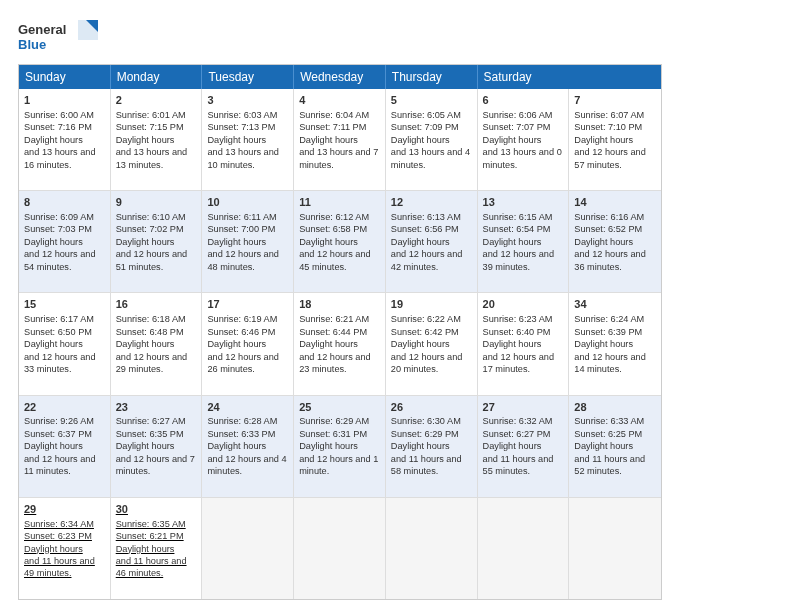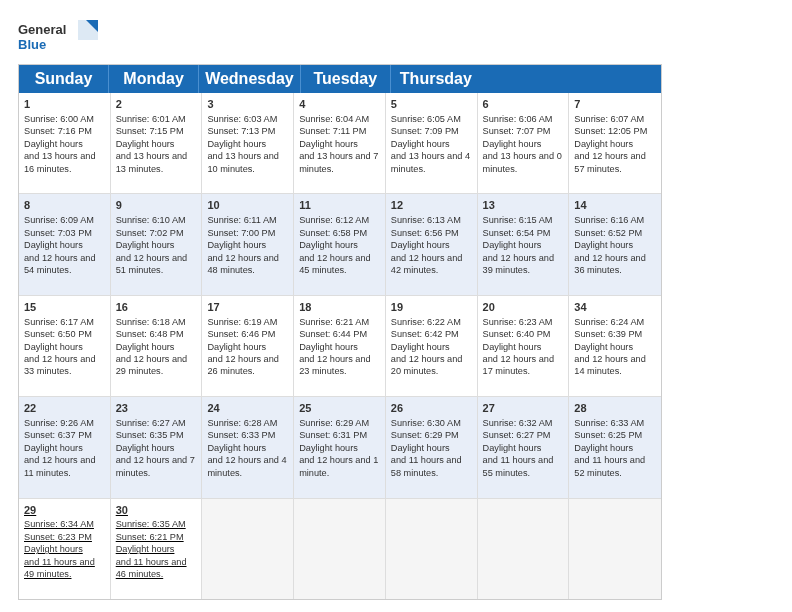--- a/index.html
+++ b/index.html
@@ -46,24 +46,24 @@
       flex-direction: column;
       border: 1px solid #ccc;
     }
     .cal-header {
       display: grid;
       grid-template-columns: repeat(7, 1fr);
       background: #1a6bb5;
     }
     .cal-header-cell {
       color: #fff;
-      font-size: 16px;
-      font-weight: bold;
+      font-size: 12px;
+      font-weight: normal;
       padding: 5px 6px;
-      text-align: center;
+      text-align: left;
       border-right: 1px solid #4a8fd0;
     }
     .cal-header-cell:last-child { border-right: none; }
     .cal-body {
       flex: 1;
       display: flex;
       flex-direction: column;
     }
     .cal-row {
       display: grid;
@@ -118,33 +118,34 @@
     <div class="title-block">
       <div class="month-title"></div>
       <div class="location"></div>
     </div>
   </div>
 
   <div class="calendar">
     <div class="cal-header">
     <div class="cal-header-cell">Sunday</div>
         <div class="cal-header-cell">Monday</div>
+        <div class="cal-header-cell">Tuesday</div>
         <div class="cal-header-cell">Wednesday</div>
-        <div class="cal-header-cell">Tuesday</div>
         <div class="cal-header-cell">Thursday</div>
+        <div class="cal-header-cell">Saturday</div>
       </div>
     <div class="cal-body">
     <div class="cal-row">
           <div class="cal-cell"><span class="day-num">1</span><span>Sunrise: 6:00 AM</span><br><span>Sunset: 7:16 PM</span><br><span>Daylight hours</span><br><span>and 13 hours and 16 minutes.</span></div>
           <div class="cal-cell"><span class="day-num">2</span><span>Sunrise: 6:01 AM</span><br><span>Sunset: 7:15 PM</span><br><span>Daylight hours</span><br><span>and 13 hours and 13 minutes.</span></div>
           <div class="cal-cell"><span class="day-num">3</span><span>Sunrise: 6:03 AM</span><br><span>Sunset: 7:13 PM</span><br><span>Daylight hours</span><br><span>and 13 hours and 10 minutes.</span></div>
           <div class="cal-cell"><span class="day-num">4</span><span>Sunrise: 6:04 AM</span><br><span>Sunset: 7:11 PM</span><br><span>Daylight hours</span><br><span>and 13 hours and 7 minutes.</span></div>
           <div class="cal-cell"><span class="day-num">5</span><span>Sunrise: 6:05 AM</span><br><span>Sunset: 7:09 PM</span><br><span>Daylight hours</span><br><span>and 13 hours and 4 minutes.</span></div>
           <div class="cal-cell"><span class="day-num">6</span><span>Sunrise: 6:06 AM</span><br><span>Sunset: 7:07 PM</span><br><span>Daylight hours</span><br><span>and 13 hours and 0 minutes.</span></div>
-          <div class="cal-cell"><span class="day-num">7</span><span>Sunrise: 6:07 AM</span><br><span>Sunset: 12:05 PM</span><br><span>Daylight hours</span><br><span>and 12 hours and 57 minutes.</span></div>
+          <div class="cal-cell"><span class="day-num">7</span><span>Sunrise: 6:07 AM</span><br><span>Sunset: 7:10 PM</span><br><span>Daylight hours</span><br><span>and 12 hours and 57 minutes.</span></div>
         </div>
         <div class="cal-row">
           <div class="cal-cell"><span class="day-num">8</span><span>Sunrise: 6:09 AM</span><br><span>Sunset: 7:03 PM</span><br><span>Daylight hours</span><br><span>and 12 hours and 54 minutes.</span></div>
           <div class="cal-cell"><span class="day-num">9</span><span>Sunrise: 6:10 AM</span><br><span>Sunset: 7:02 PM</span><br><span>Daylight hours</span><br><span>and 12 hours and 51 minutes.</span></div>
           <div class="cal-cell"><span class="day-num">10</span><span>Sunrise: 6:11 AM</span><br><span>Sunset: 7:00 PM</span><br><span>Daylight hours</span><br><span>and 12 hours and 48 minutes.</span></div>
           <div class="cal-cell"><span class="day-num">11</span><span>Sunrise: 6:12 AM</span><br><span>Sunset: 6:58 PM</span><br><span>Daylight hours</span><br><span>and 12 hours and 45 minutes.</span></div>
           <div class="cal-cell"><span class="day-num">12</span><span>Sunrise: 6:13 AM</span><br><span>Sunset: 6:56 PM</span><br><span>Daylight hours</span><br><span>and 12 hours and 42 minutes.</span></div>
           <div class="cal-cell"><span class="day-num">13</span><span>Sunrise: 6:15 AM</span><br><span>Sunset: 6:54 PM</span><br><span>Daylight hours</span><br><span>and 12 hours and 39 minutes.</span></div>
           <div class="cal-cell"><span class="day-num">14</span><span>Sunrise: 6:16 AM</span><br><span>Sunset: 6:52 PM</span><br><span>Daylight hours</span><br><span>and 12 hours and 36 minutes.</span></div>
         </div>

